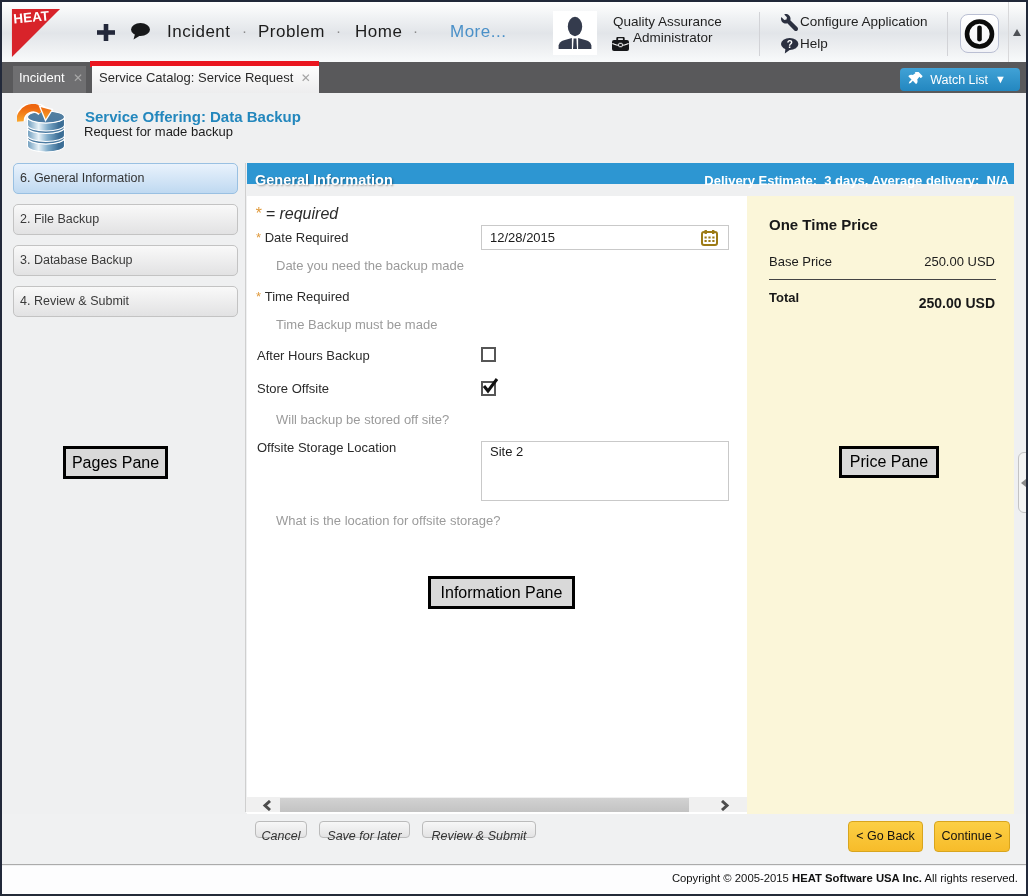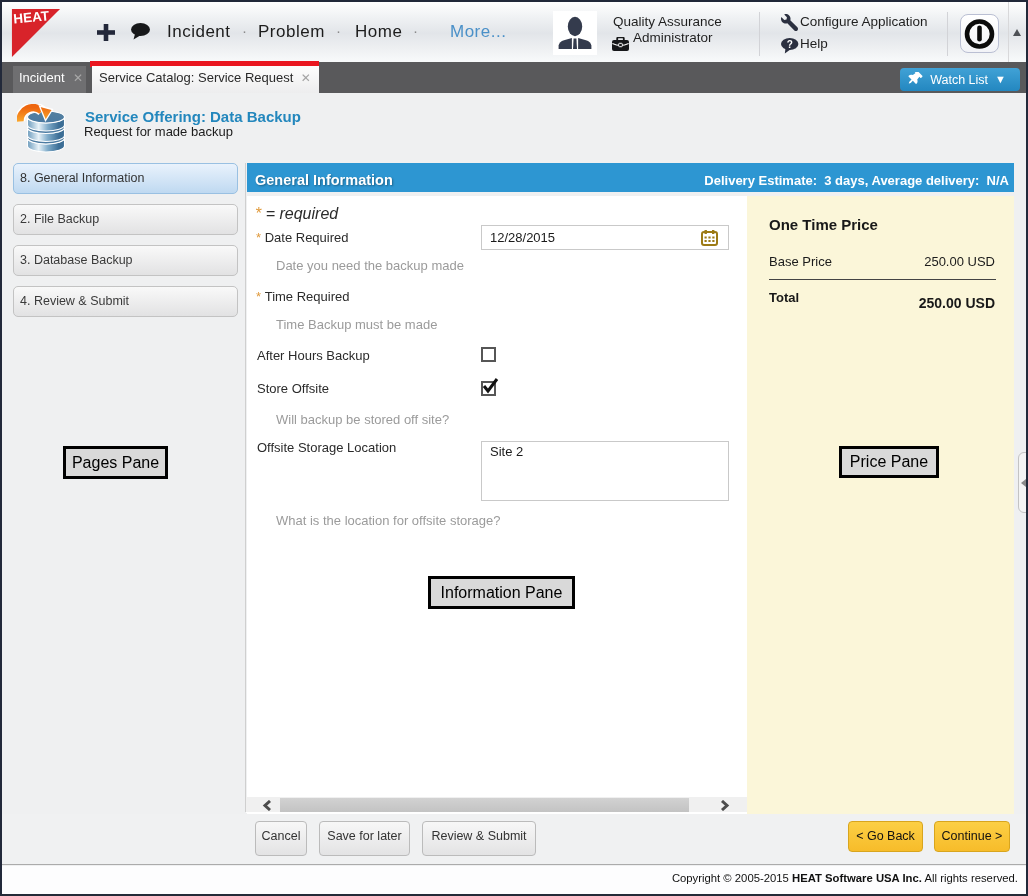--- a/index.html
+++ b/index.html
@@ -44,21 +44,21 @@
 #offtitle { position:absolute; left:85px; top:108px; font-size:15px; font-weight:bold; color:#2387bd; }
 #offsub { position:absolute; left:84px; top:124px; font-size:13px; color:#1c1c1c; }
 
 
 .pagebtn { position:absolute; left:13px; width:225px; height:31px; border-radius:5px;
   border:1px solid #c3c3c3; background:linear-gradient(#f9f9f9,#e2e2e3); font-size:12.5px; color:#3a3a3a;
   line-height:29px; padding-left:6px; }
 #pb1 { border:1px solid #99c0e2; background:linear-gradient(#e9f2fc,#bfd9f1); color:#333; }
 
 
-#formhdr { position:absolute; left:247px; top:163px; width:767px; height:29px;
+#formhdr { position:absolute; left:247px; top:163px; width:767px; height:21px;
   background:#2d96d2; color:#fff; }
 #formhdr .t1 { position:absolute; left:8px; top:9px; font-size:14.5px; font-weight:bold;
   text-shadow:1px 1px 2px rgba(0,0,0,0.35); }
 #formhdr .t2 { position:absolute; right:5px; top:10px; font-size:13px; font-weight:bold;margin-left:8px; }
 #formwhite { position:absolute; left:247px; top:196px; width:500px; height:618px; background:#fff; }
 #yellowpane { position:absolute; left:747px; top:196px; width:267px; height:618px; background:#fbf6d9; }
 
 .flabel { position:absolute; font-size:13px; color:#2b2b2b; }
 .req { color:#e09a3c; }
 .fhint { position:absolute; font-size:13px; color:#9b9b9b; }
@@ -78,22 +78,22 @@
 .anno { position:absolute; border:3px solid #000; background:#d9d9d9; font-size:16px; color:#000;
   text-align:center; }
 
 
 #hscroll { position:absolute; left:246px; top:797px; width:501px; height:16px; background:#f0f0f0; border-bottom:1px solid #fff; }
 #hthumb { position:absolute; left:34px; top:1px; width:409px; height:14px; background:linear-gradient(#d2d2d2,#c3c3c3); }
 #formborder { position:absolute; left:245px; top:163px; width:1px; height:649px; background:#cfcfcf; }
 
 
 #btnrow { position:absolute; left:2px; top:814px; width:1024px; height:51px; background:#f0f1f2; }
-.gbtn { position:absolute; top:7px; height:35px; border:1px solid #bbb; border-radius:4px;
-  background:linear-gradient(#f7f7f7,#e3e3e4); font-size:12.5px; color:#333; text-align:center; white-space:nowrap; }
+.gbtn { position:absolute; top:7px; height:17px; border:1px solid #bbb; border-radius:4px;
+  background:linear-gradient(#f7f7f7,#e3e3e4); font-size:12.5px; color:#333; text-align:center; white-space:nowrap;font-style:italic; }
 .ybtn { position:absolute; top:7px; height:31px; border:1px solid #d8a51e; border-radius:4px;
   background:linear-gradient(#fccf45,#f7bc2a); font-size:12.5px; color:#111; text-align:center; white-space:nowrap; }
 
 
 #footline { position:absolute; left:2px; top:864px; width:1024px; height:1px; background:#ababab; }
 #footer { position:absolute; left:2px; top:866px; width:1024px; height:28px; background:#fdfdfe;
   font-size:11.3px; color:#111; text-align:right; line-height:25px; padding-right:8px; }
 #darkbar { position:absolute; left:0; top:894px; width:1028px; height:2px; background:#242b38; z-index:60; }
 
 
@@ -207,21 +207,21 @@
       <path d="M10.5 13 v8 a18.5 6 0 0 0 37 0 v-8 a18.5 6 0 0 1 -37 0 Z" fill="url(#dgrad)"></path>
       <ellipse cx="29" cy="13" rx="18.5" ry="6" fill="url(#dtop)"></ellipse>
     </g>
     <path d="M3 17.5 A 13.2 13.2 0 0 1 25 7" stroke="#fff" stroke-width="10.5" fill="none"></path>
     <path d="M3 17.5 A 13.2 13.2 0 0 1 25 7" stroke="url(#ograd)" stroke-width="7.4" fill="none"></path>
     <polygon points="22.5,2 35.5,5.5 28.5,16.5" fill="url(#ograd)" stroke="#fff" stroke-width="1.3"></polygon>
   </svg>
   <div id="offtitle">Service Offering: Data Backup</div>
   <div id="offsub">Request for made backup</div>
 
-  <div class="pagebtn" id="pb1" style="top:163px">8. General Information</div>
+  <div class="pagebtn" id="pb1" style="top:163px">6. General Information</div>
   <div class="pagebtn" style="top:204px">2. File Backup</div>
   <div class="pagebtn" style="top:245px">3. Database Backup</div>
   <div class="pagebtn" style="top:286px">4. Review &amp; Submit</div>
 
   <div id="formhdr">
     <div class="t1">General Information</div>
     <div class="t2">Delivery Estimate:&nbsp; 3 days, Average delivery:&nbsp; N/A</div>
   </div>
   <div id="formwhite"></div>
   <div id="formborder"></div>

